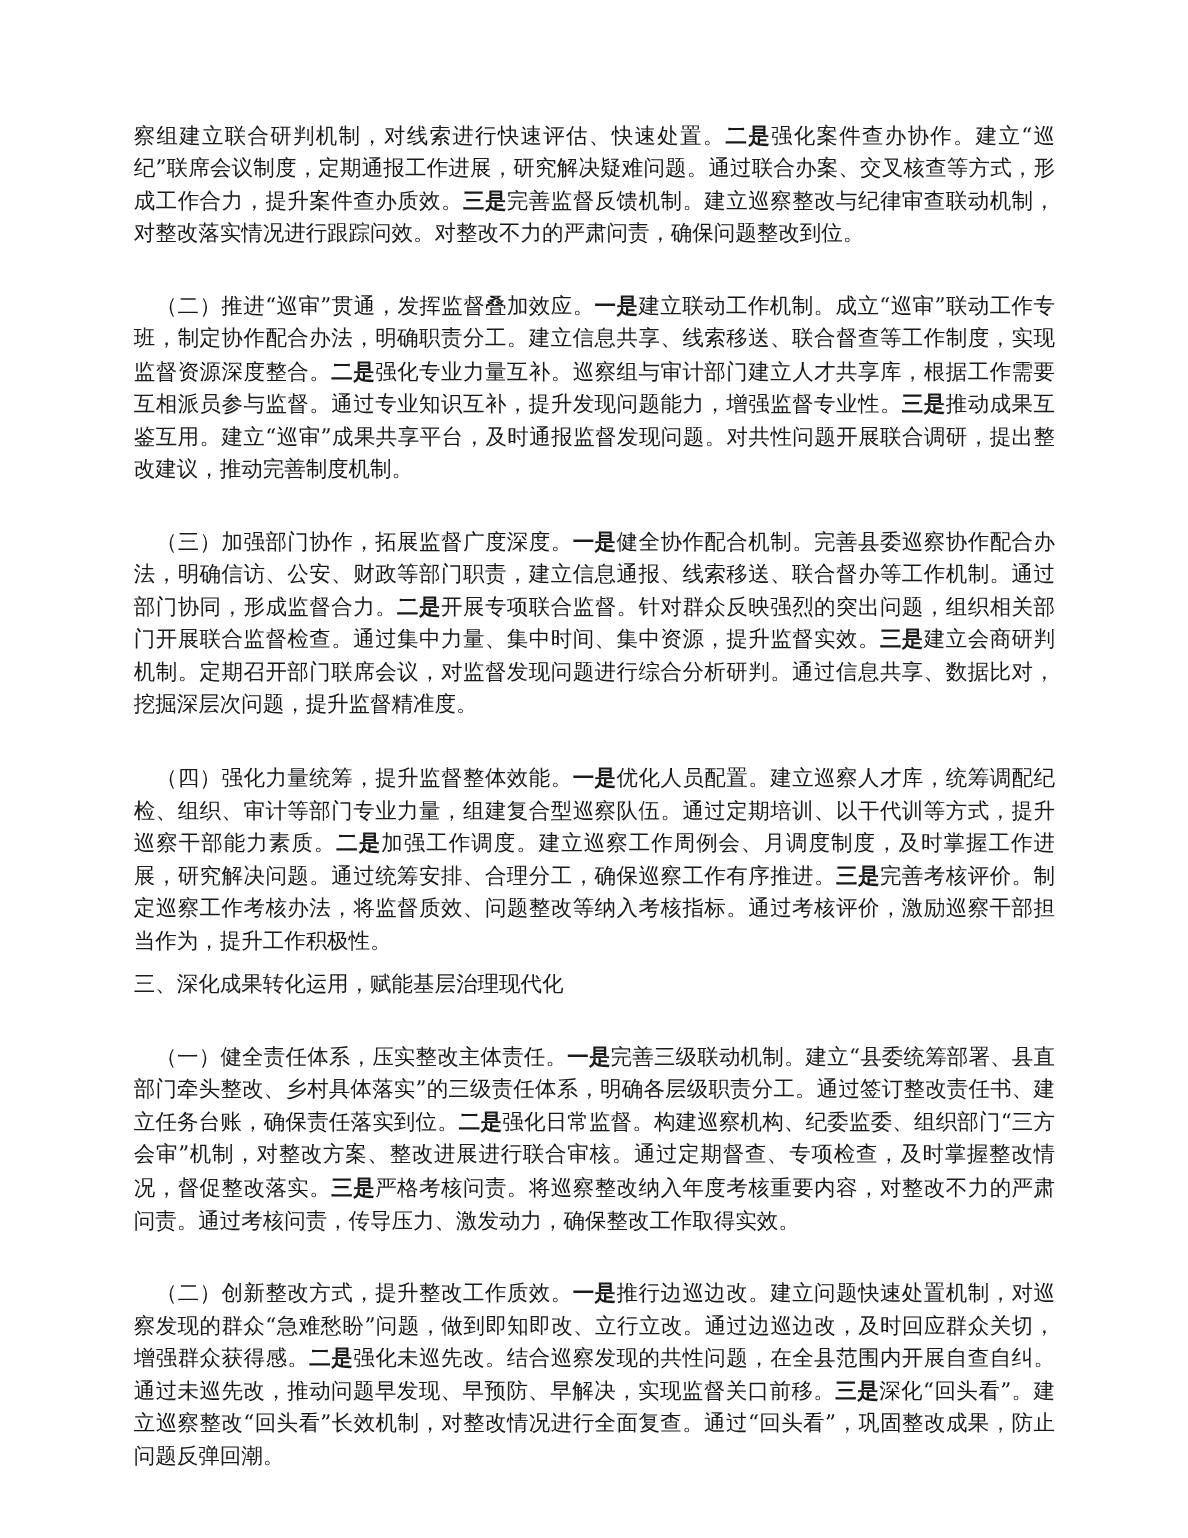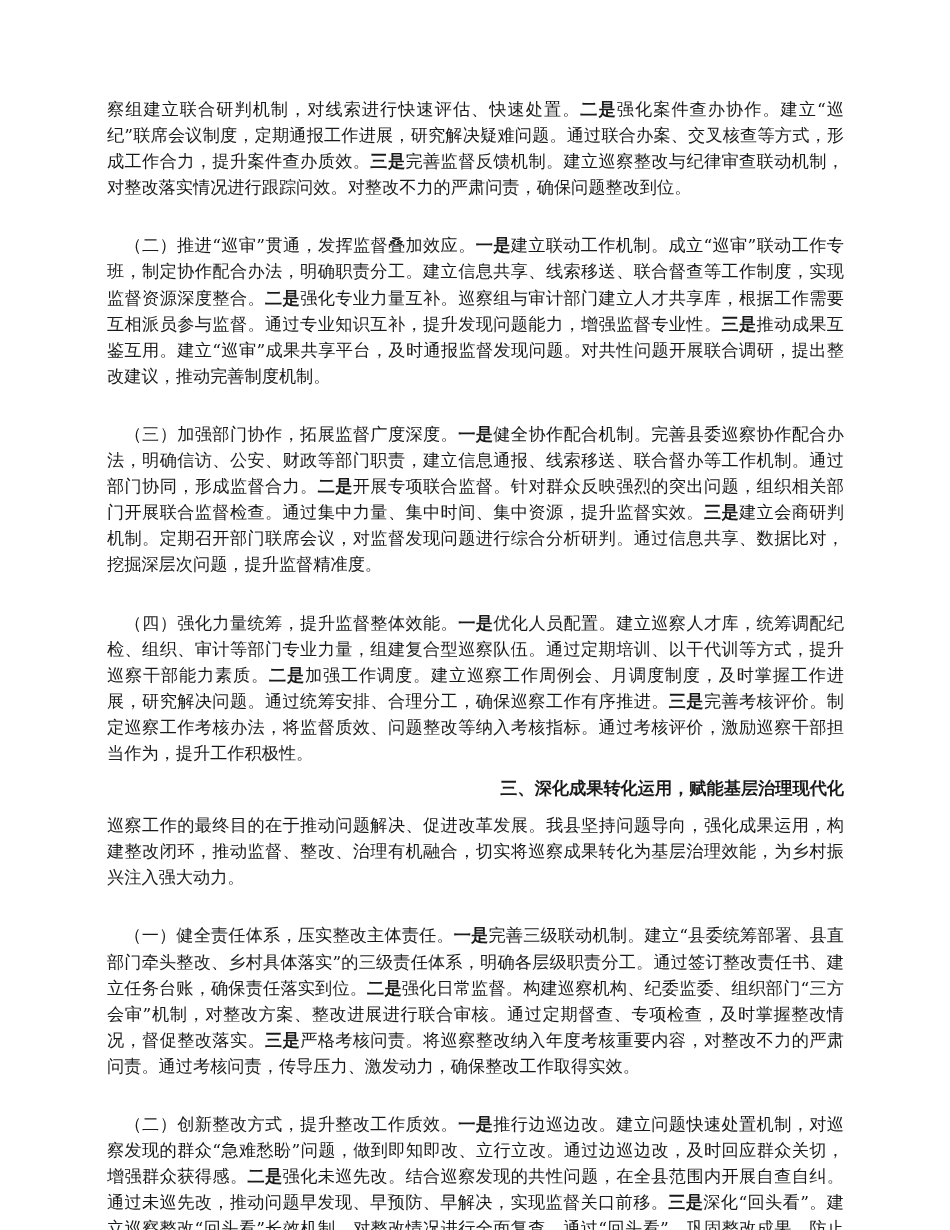--- a/index.html
+++ b/index.html
@@ -38,37 +38,36 @@
     text-indent: 0;
   }
   .para.indent {
     text-indent: 0;
     margin-top: 32px;
   }
   .heading {
     font-size: 17.2px;
     line-height: 26.1px;
     margin: 7px 0 11px 0;
-    text-align: right;
-    font-weight: bold;
+    text-align: left;
+    font-weight: normal;
   }
   .para b, .lead {
     font-weight: bold;
   }
   .para .seg {
     font-weight: normal;
   }
 </style>
 </head>
 <body>
 
 <div class="page">
   <div class="doc-body">
       <p class="para"><span class="seg">察组建立联合研判机制，对线索进行快速评估、快速处置。</span><span class="lead">二是</span><span class="seg">强化案件查办协作。建立“巡纪”联席会议制度，定期通报工作进展，研究解决疑难问题。通过联合办案、交叉核查等方式，形成工作合力，提升案件查办质效。</span><span class="lead">三是</span><span class="seg">完善监督反馈机制。建立巡察整改与纪律审查联动机制，对整改落实情况进行跟踪问效。对整改不力的严肃问责，确保问题整改到位。</span></p>
       <p class="para indent"><span class="seg">　（二）推进“巡审”贯通，发挥监督叠加效应。</span><span class="lead">一是</span><span class="seg">建立联动工作机制。成立“巡审”联动工作专班，制定协作配合办法，明确职责分工。建立信息共享、线索移送、联合督查等工作制度，实现监督资源深度整合。</span><span class="lead">二是</span><span class="seg">强化专业力量互补。巡察组与审计部门建立人才共享库，根据工作需要互相派员参与监督。通过专业知识互补，提升发现问题能力，增强监督专业性。</span><span class="lead">三是</span><span class="seg">推动成果互鉴互用。建立“巡审”成果共享平台，及时通报监督发现问题。对共性问题开展联合调研，提出整改建议，推动完善制度机制。</span></p>
       <p class="para indent"><span class="seg">　（三）加强部门协作，拓展监督广度深度。</span><span class="lead">一是</span><span class="seg">健全协作配合机制。完善县委巡察协作配合办法，明确信访、公安、财政等部门职责，建立信息通报、线索移送、联合督办等工作机制。通过部门协同，形成监督合力。</span><span class="lead">二是</span><span class="seg">开展专项联合监督。针对群众反映强烈的突出问题，组织相关部门开展联合监督检查。通过集中力量、集中时间、集中资源，提升监督实效。</span><span class="lead">三是</span><span class="seg">建立会商研判机制。定期召开部门联席会议，对监督发现问题进行综合分析研判。通过信息共享、数据比对，挖掘深层次问题，提升监督精准度。</span></p>
       <p class="para indent"><span class="seg">　（四）强化力量统筹，提升监督整体效能。</span><span class="lead">一是</span><span class="seg">优化人员配置。建立巡察人才库，统筹调配纪检、组织、审计等部门专业力量，组建复合型巡察队伍。通过定期培训、以干代训等方式，提升巡察干部能力素质。</span><span class="lead">二是</span><span class="seg">加强工作调度。建立巡察工作周例会、月调度制度，及时掌握工作进展，研究解决问题。通过统筹安排、合理分工，确保巡察工作有序推进。</span><span class="lead">三是</span><span class="seg">完善考核评价。制定巡察工作考核办法，将监督质效、问题整改等纳入考核指标。通过考核评价，激励巡察干部担当作为，提升工作积极性。</span></p>
       <h2 class="heading"><span class="seg">三、深化成果转化运用，赋能基层治理现代化</span></h2>
-      <p class="para"><span class="seg">巡察工作的最终目的在于推动问题解决、促进改革发展。我县坚持问题导向，强化成果运用，构建整改闭环，推动监督、整改、治理有机融合，切实将巡察成果转化为基层治理效能，为乡村振兴注入强大动力。</span></p>
       <p class="para indent"><span class="seg">　（一）健全责任体系，压实整改主体责任。</span><span class="lead">一是</span><span class="seg">完善三级联动机制。建立“县委统筹部署、县直部门牵头整改、乡村具体落实”的三级责任体系，明确各层级职责分工。通过签订整改责任书、建立任务台账，确保责任落实到位。</span><span class="lead">二是</span><span class="seg">强化日常监督。构建巡察机构、纪委监委、组织部门“三方会审”机制，对整改方案、整改进展进行联合审核。通过定期督查、专项检查，及时掌握整改情况，督促整改落实。</span><span class="lead">三是</span><span class="seg">严格考核问责。将巡察整改纳入年度考核重要内容，对整改不力的严肃问责。通过考核问责，传导压力、激发动力，确保整改工作取得实效。</span></p>
       <p class="para indent"><span class="seg">　（二）创新整改方式，提升整改工作质效。</span><span class="lead">一是</span><span class="seg">推行边巡边改。建立问题快速处置机制，对巡察发现的群众“急难愁盼”问题，做到即知即改、立行立改。通过边巡边改，及时回应群众关切，增强群众获得感。</span><span class="lead">二是</span><span class="seg">强化未巡先改。结合巡察发现的共性问题，在全县范围内开展自查自纠。通过未巡先改，推动问题早发现、早预防、早解决，实现监督关口前移。</span><span class="lead">三是</span><span class="seg">深化“回头看”。建立巡察整改“回头看”长效机制，对整改情况进行全面复查。通过“回头看”，巩固整改成果，防止问题反弹回潮。</span></p>
     </div>
 </div>
 
 </body></html>

